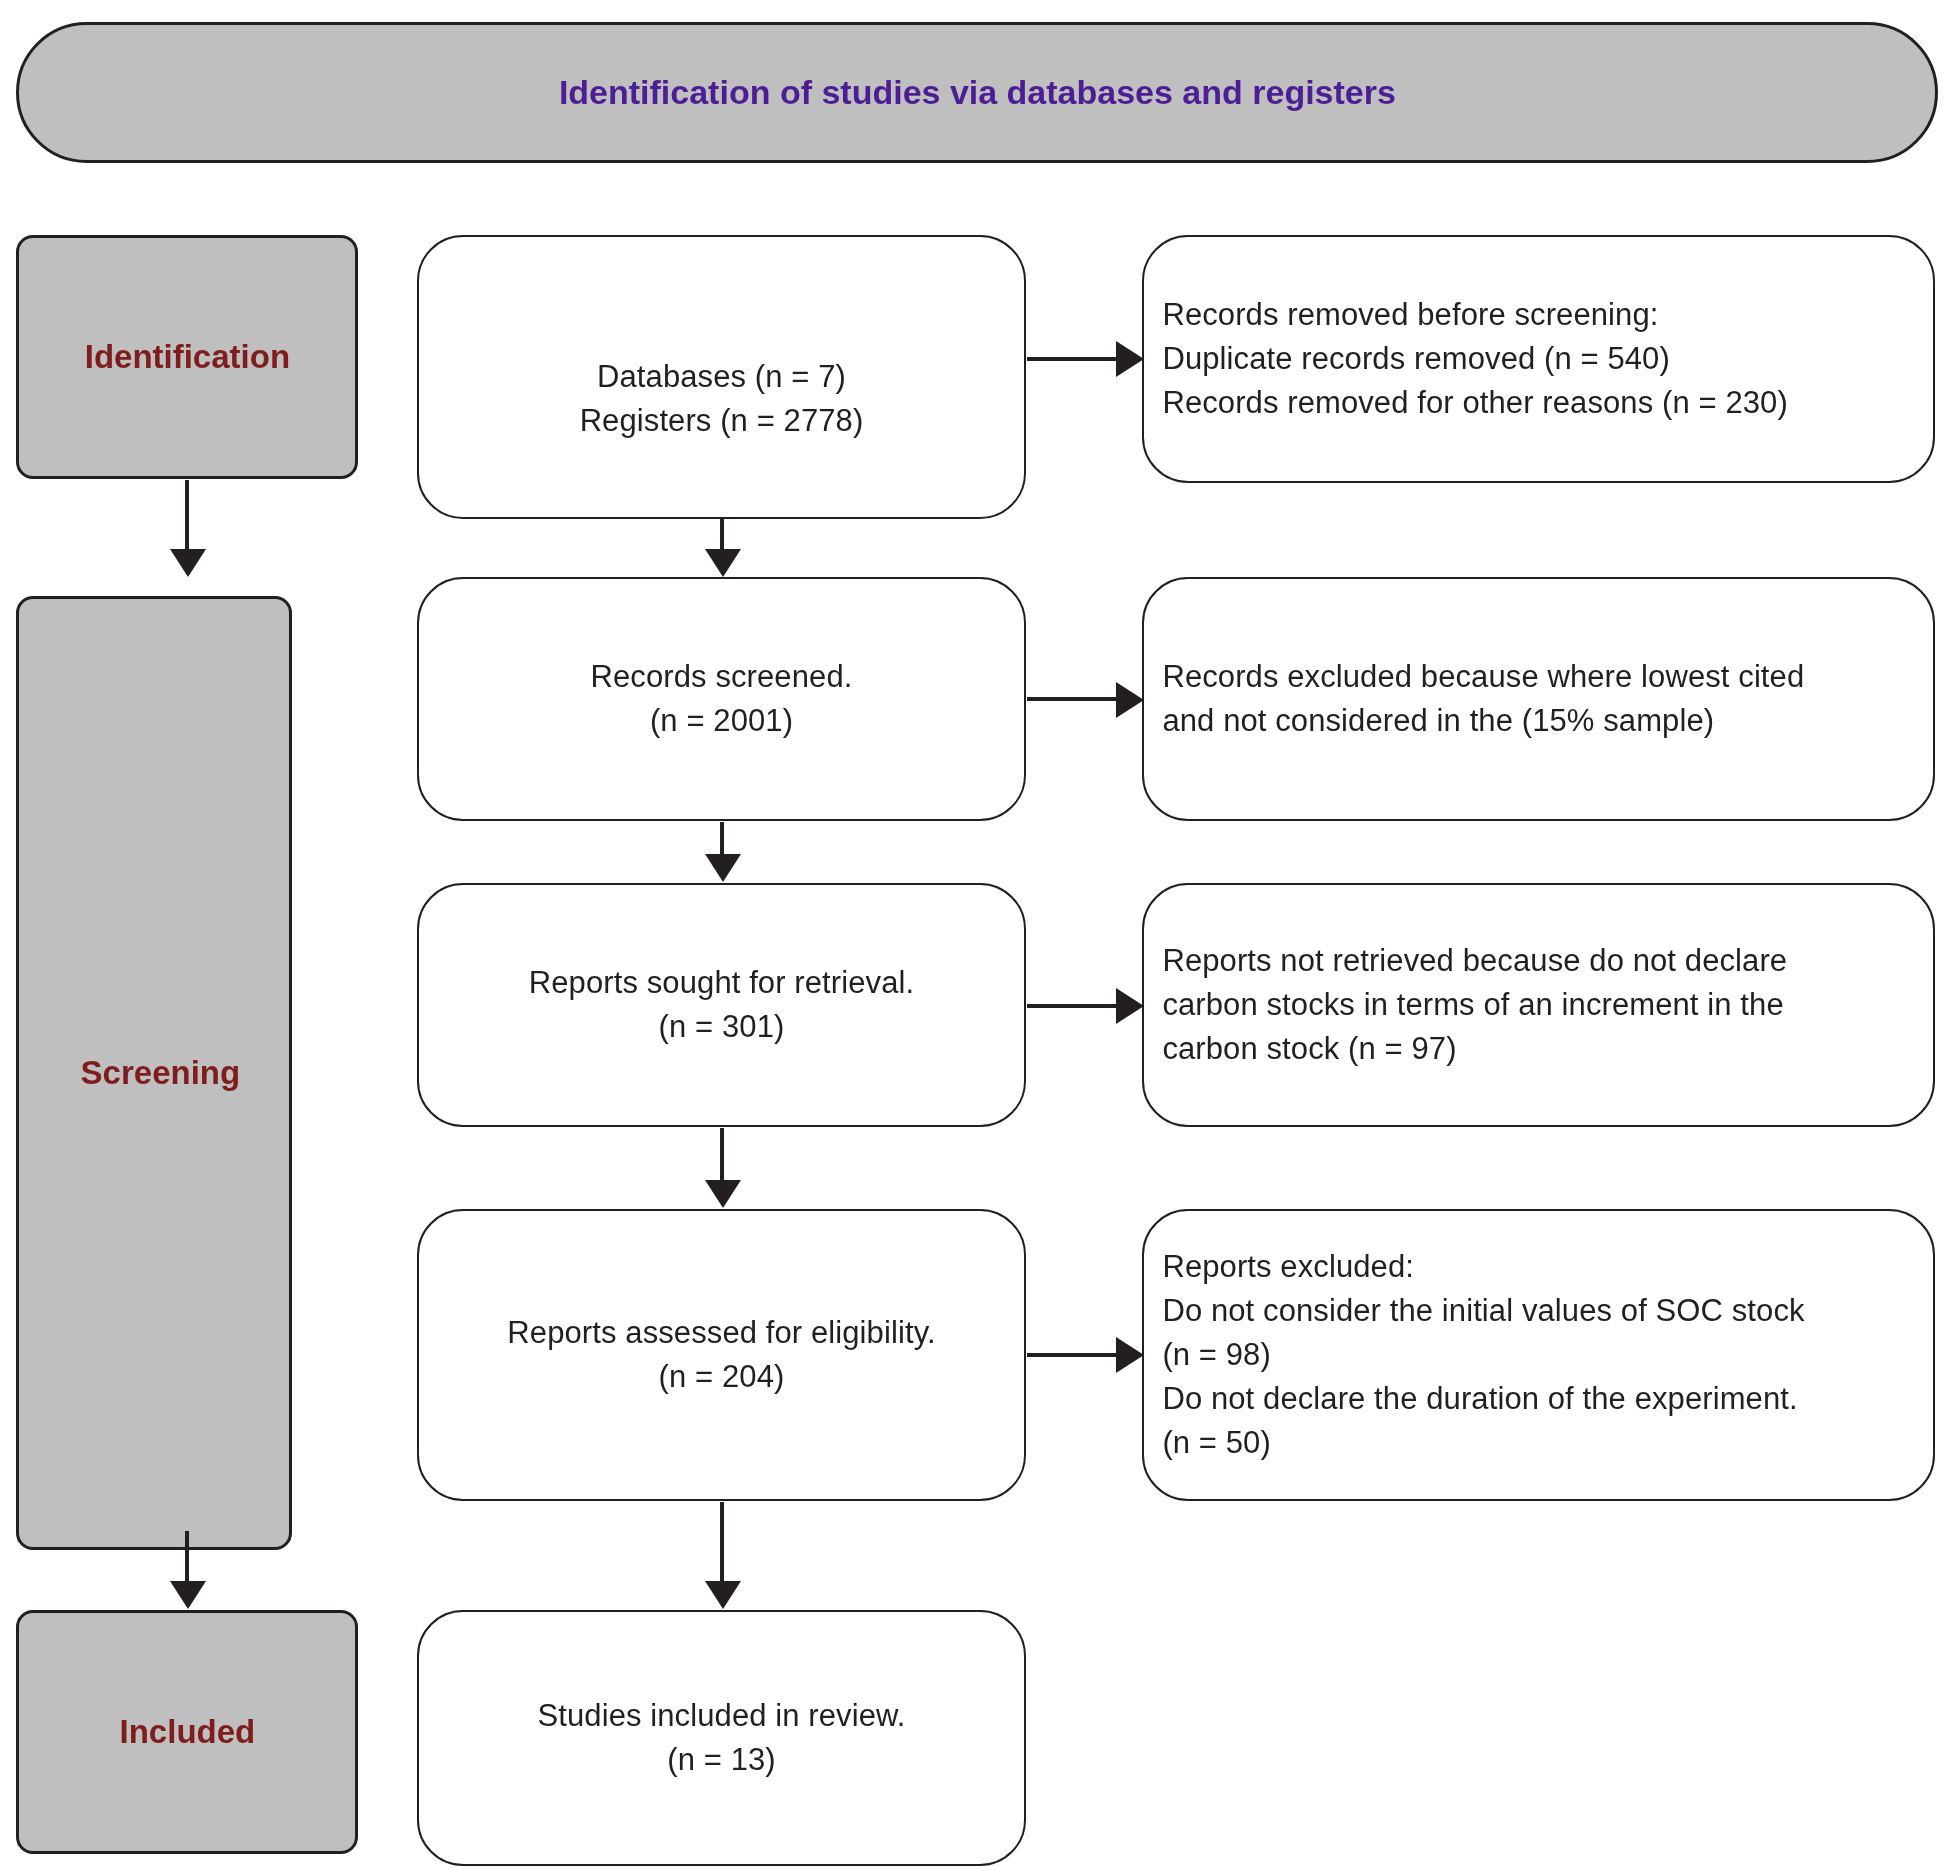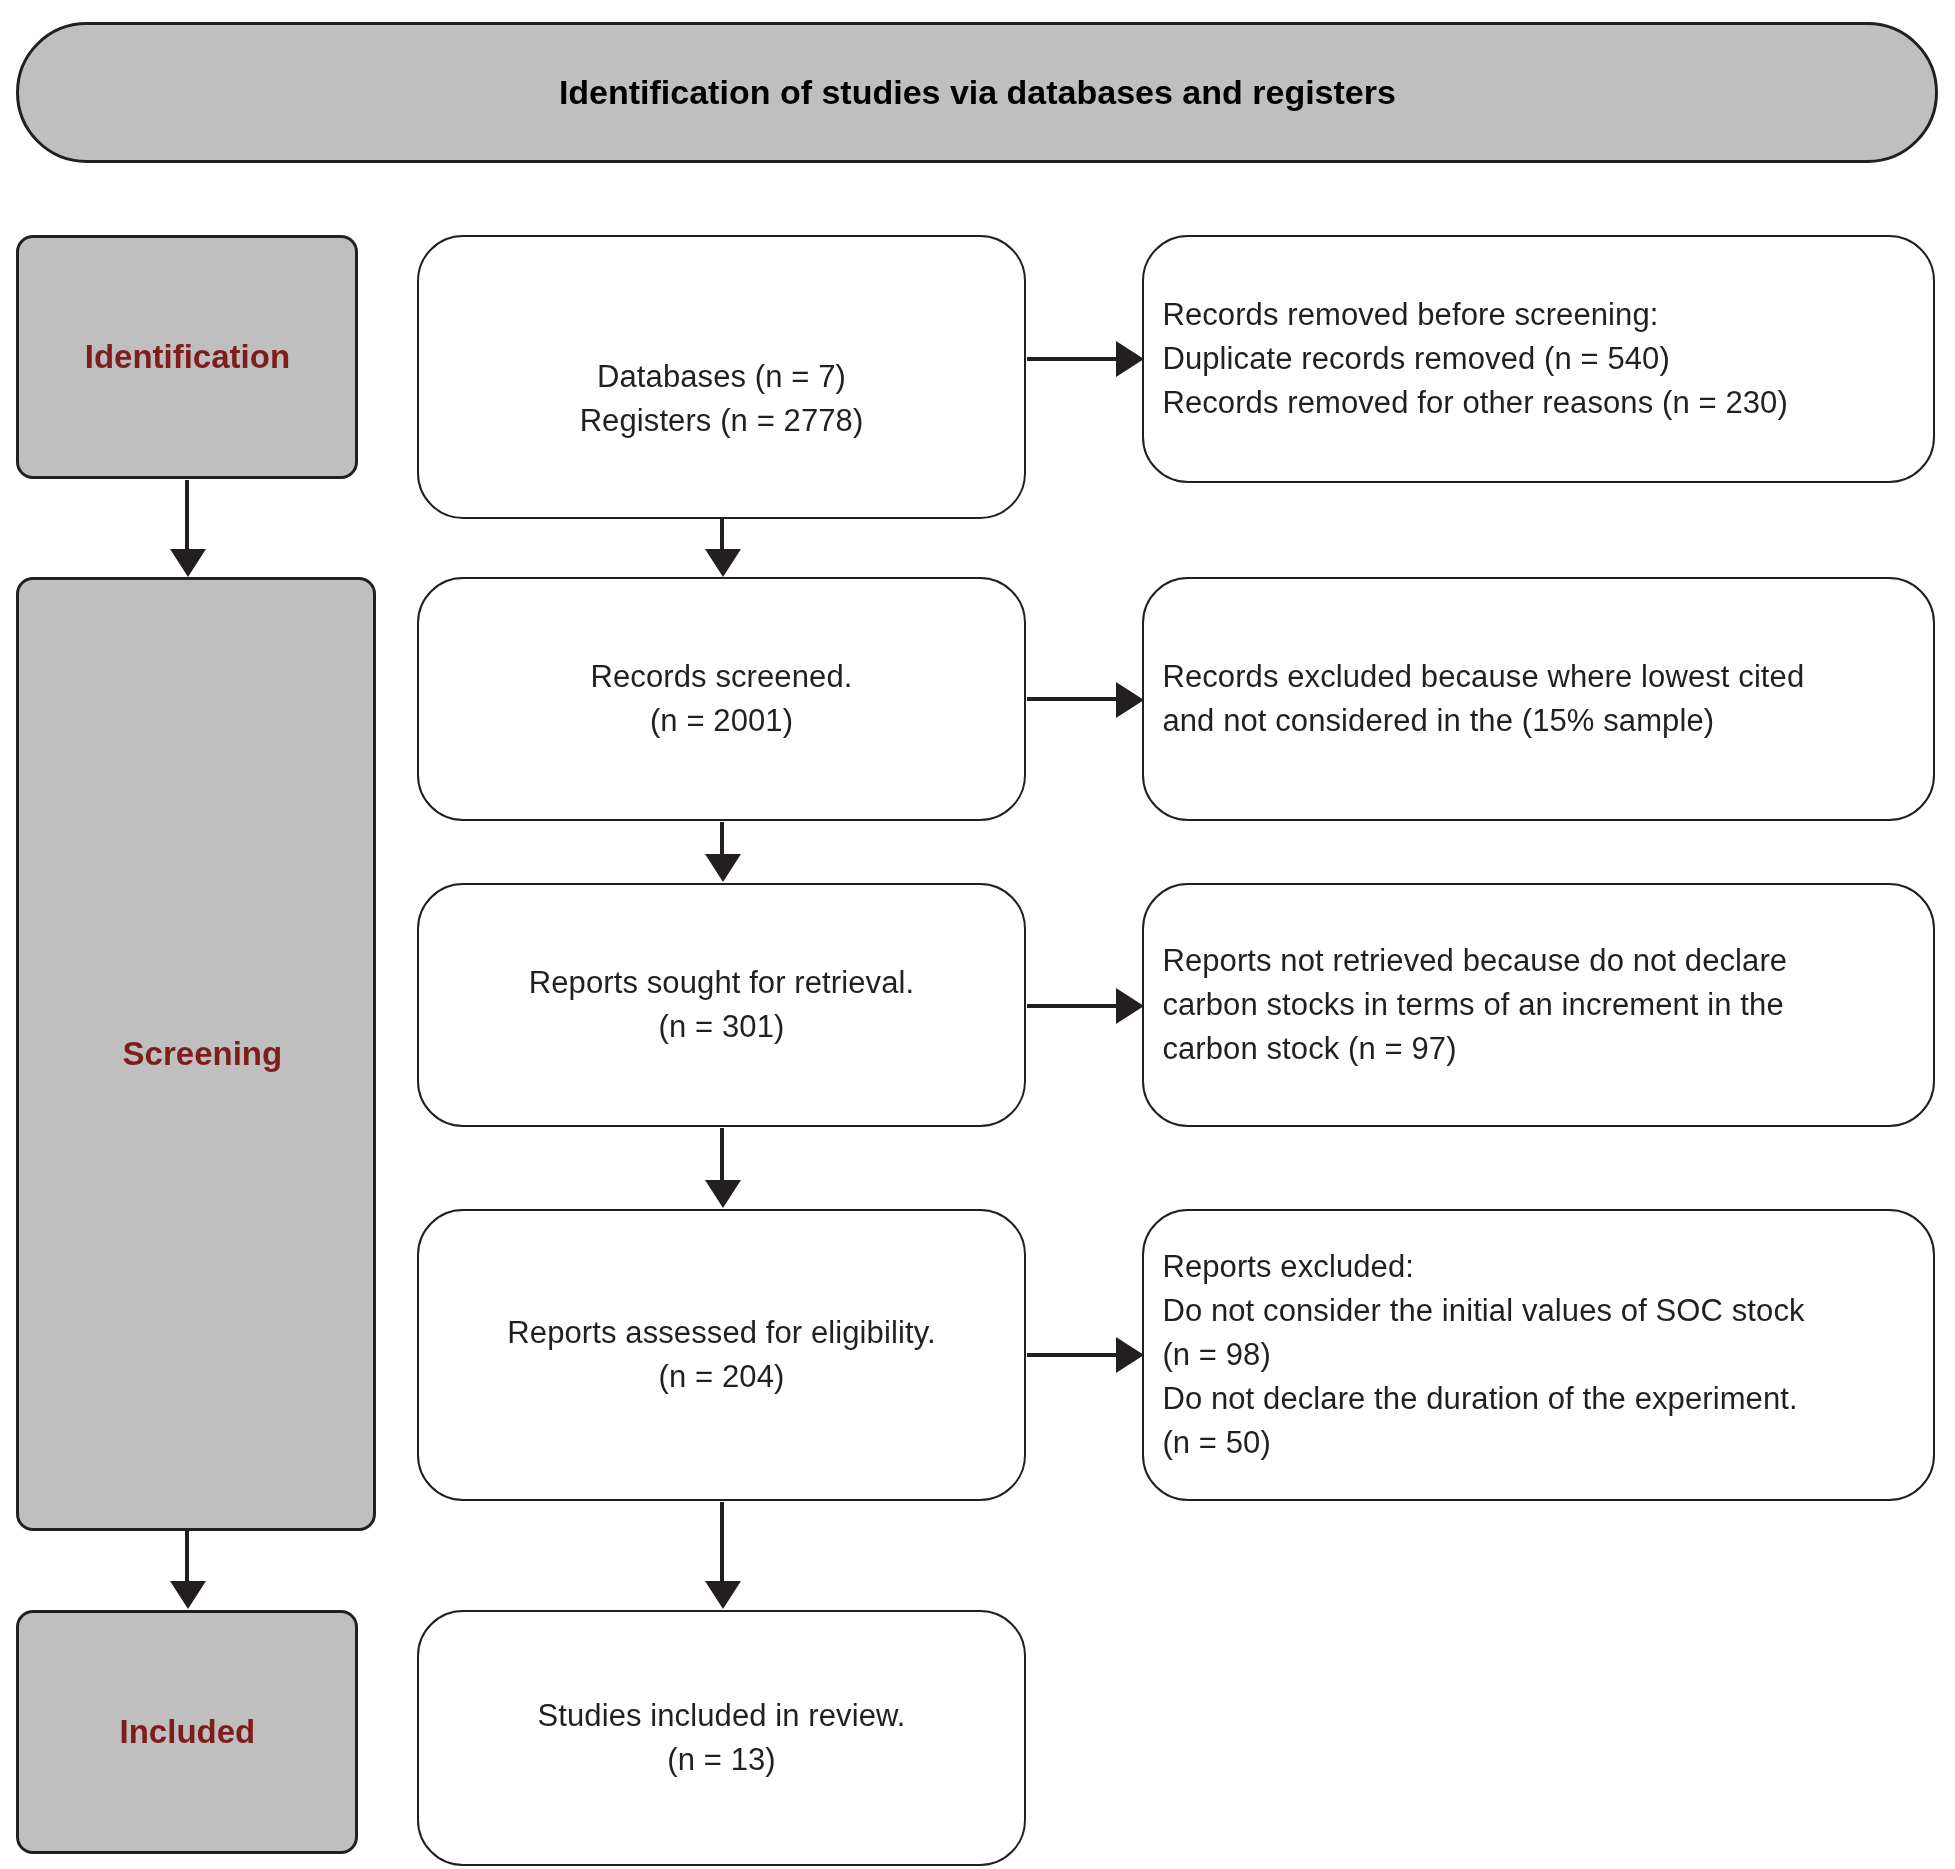--- a/index.html
+++ b/index.html
@@ -52,21 +52,21 @@
     border: 3.3px solid #231f20;
     border-radius: 71px;
     background: #bfbfbf;
     display: flex;
     align-items: center;
     justify-content: center;
   }
   #header-banner .txt {
     font-size: 34px;
     font-weight: bold;
-    color: #000000;
+    color: #4c1d95;
     text-align: center;
   }
 
   
   .stage-box {
     position: absolute;
     left: 16.4px;
     box-sizing: border-box;
     border: 3.3px solid #231f20;
     border-radius: 17px;
@@ -119,21 +119,21 @@
 <div id="canvas">
 
   <div id="header-banner">
     <span class="txt">Identification of studies via databases and registers</span>
   </div>
 
   <div class="stage-box" style="top:235px; height:244px; width:342px;">
     <span class="txt">Identification</span>
   </div>
 
-  <div class="stage-box" style="top:577px; height:954px; width:360px;padding-left:12px;">
+  <div class="stage-box" style="top:596px; height:954px; width:276px;padding-left:12px;">
     <span class="txt">Screening</span>
   </div>
 
   <div class="stage-box" style="top:1610px; height:244px; width:342px;">
     <span class="txt">Included</span>
   </div>
 
   <div class="vline" style="left:185px; top:480px; height:71px;"></div>
   <div class="arrow-down" style="left:170px; top:549px;"></div>
 

